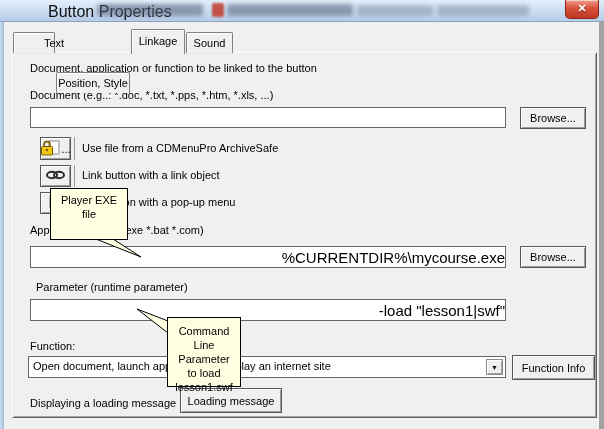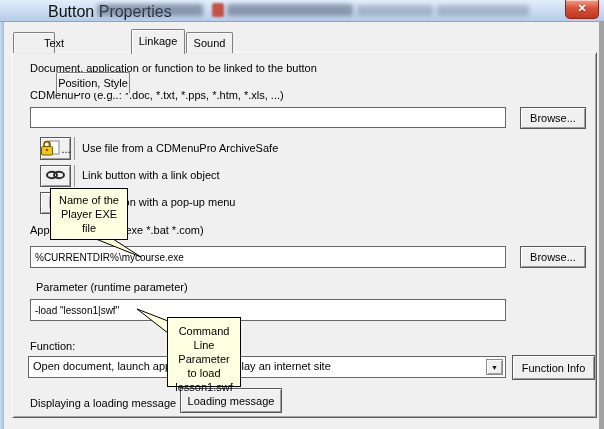--- a/index.html
+++ b/index.html
@@ -46,22 +46,22 @@
   .tab.active { top:29px; height:25px; z-index:6; line-height:22px; }
   .panel {
     position:absolute; left:12px; top:52px; width:585px; height:366px;
     background:#f0f0f0; z-index:1;
     border:1px solid; border-color:#fdfdfd #5e5e5e #5e5e5e #fdfdfd;
     box-shadow:inset 1px 1px 0 #e9e9e9, inset -1px -1px 0 #a5a5a5;
   }
   .lbl { position:absolute; white-space:nowrap; z-index:2; }
   .tbox {
     position:absolute; z-index:2; background:#fff; border:1px solid #666;
-    font-family:"Liberation Sans",sans-serif; font-size:10px; color:#000;
-    padding:0 0 0 4px; outline:none;
+    font-family:"Liberation Sans",sans-serif; font-size:15px; color:#000;
+    padding:0 0 0 4px; outline:none;text-align:right;
   }
   .btn {
     position:absolute; z-index:2; background:#f0f0f0; border:1px solid #585858;
     box-shadow:inset 1px 1px 0 #ffffff, inset -1px -1px 0 #9c9c9c;
     font-family:"Liberation Sans",sans-serif; font-size:11px; color:#000;
     text-align:center; cursor:default;
   }
   .iconbtn { display:flex; align-items:center; justify-content:center; gap:1px; }
   .combo {
     position:absolute; left:28px; top:356px; width:478px; height:22px; z-index:2;
@@ -103,21 +103,21 @@
   <div class="dialog-face"></div>
 
   <div class="tab" style="left:13px; width:42px;padding-left:30px;">Text</div>
   <div class="tab" style="left:56px; width:74px;margin-top:40px;">Position, Style</div>
   <div class="tab active" style="left:131px; width:54px;">Linkage</div>
   <div class="tab" style="left:186px; width:47px;">Sound</div>
 
   <div class="panel"></div>
 
   <div class="lbl" style="left:30px; top:62px;">Document, application or function to be linked to the button</div>
-  <div class="lbl" style="left:30px; top:89px;">CDMenuPro (e.g..: *.doc, *.txt, *.pps, *.htm, *.xls, ...)</div>
+  <div class="lbl" style="left:30px; top:89px;">Document (e.g..: *.doc, *.txt, *.pps, *.htm, *.xls, ...)</div>
   <input class="tbox" style="left: 30px; top: 107px; width: 476px; height: 21px;" value="">
   <button class="btn" style="left:520px; top:107px; width:66px; height:22px;">Browse...</button>
 
   <button class="btn iconbtn" style="left:40px; top:137px; width:31px; height:23px;">
     <span>
       <svg width="20" height="16" viewBox="0 0 20 16">
         <rect x="9" y="1" width="10" height="13" fill="#ffffff" stroke="#8a8a8a"></rect>
         <path d="M4 7 V4.6 a3 3 0 0 1 6 0 V7" fill="none" stroke="#7a5c00" stroke-width="1.6"></path>
         <rect x="1.5" y="6.5" width="11" height="8.5" rx="1" fill="#f2c413" stroke="#7a5c00"></rect>
         <circle cx="7" cy="10" r="1.2" fill="#7a5c00"></circle>
@@ -165,21 +165,20 @@
 
   <div class="lbl" style="left:30px; top:397px;">Displaying a loading message</div>
   <button class="btn" style="left:180px; top:388px; width:102px; height:25px;">Loading message</button>
 
   <svg class="tails">
     <polygon points="96,239 113,239 141,257" fill="#ffffe1" stroke="#000" stroke-width="1"></polygon>
     <polygon points="137,309 168,321 168,333" fill="#ffffe1" stroke="#000" stroke-width="1"></polygon>
   </svg>
 
   <div class="callout" style="left:50px; top:188px; width:78px; height:52px;">
-    <div>Name of the</div>
     <div>Player EXE</div>
     <div>file</div>
   </div>
 
   <div class="callout" style="left:167px; top:317px; width:74px; height:70px; padding-top:6px;">
     <div>Command Line</div>
     <div>Parameter</div>
     <div>to load</div>
     <div>lesson1.swf</div>
   </div>

